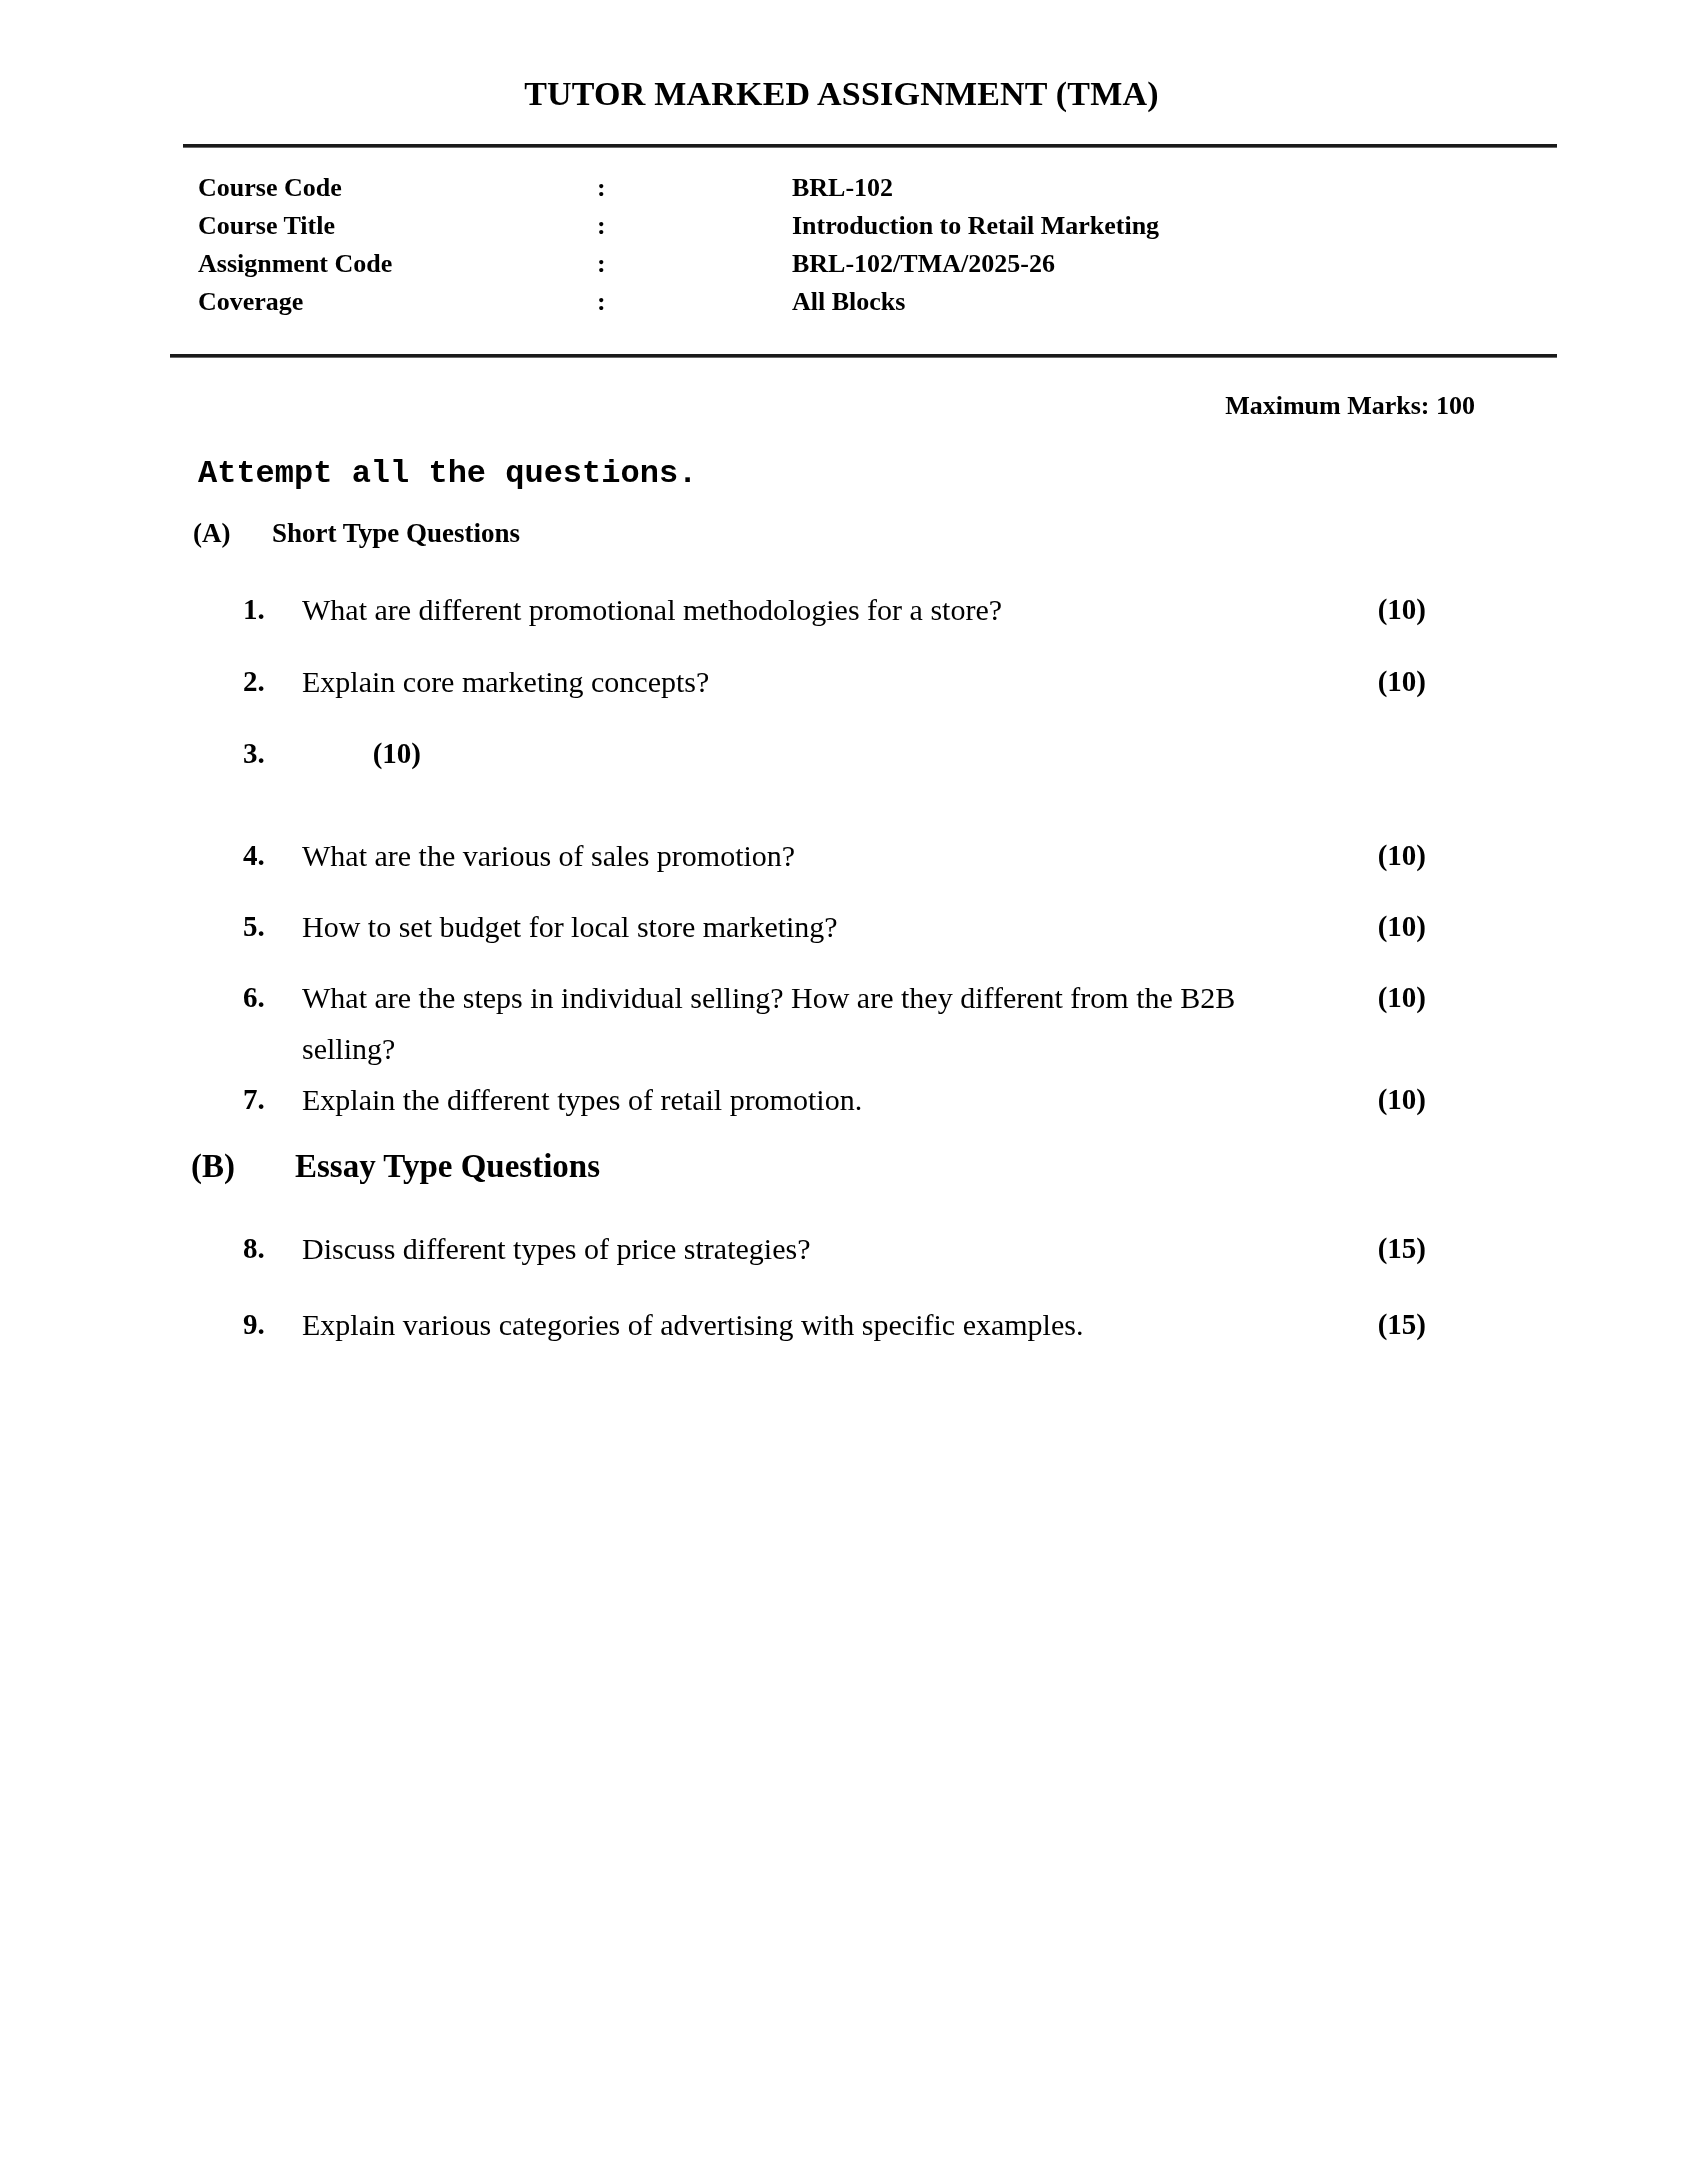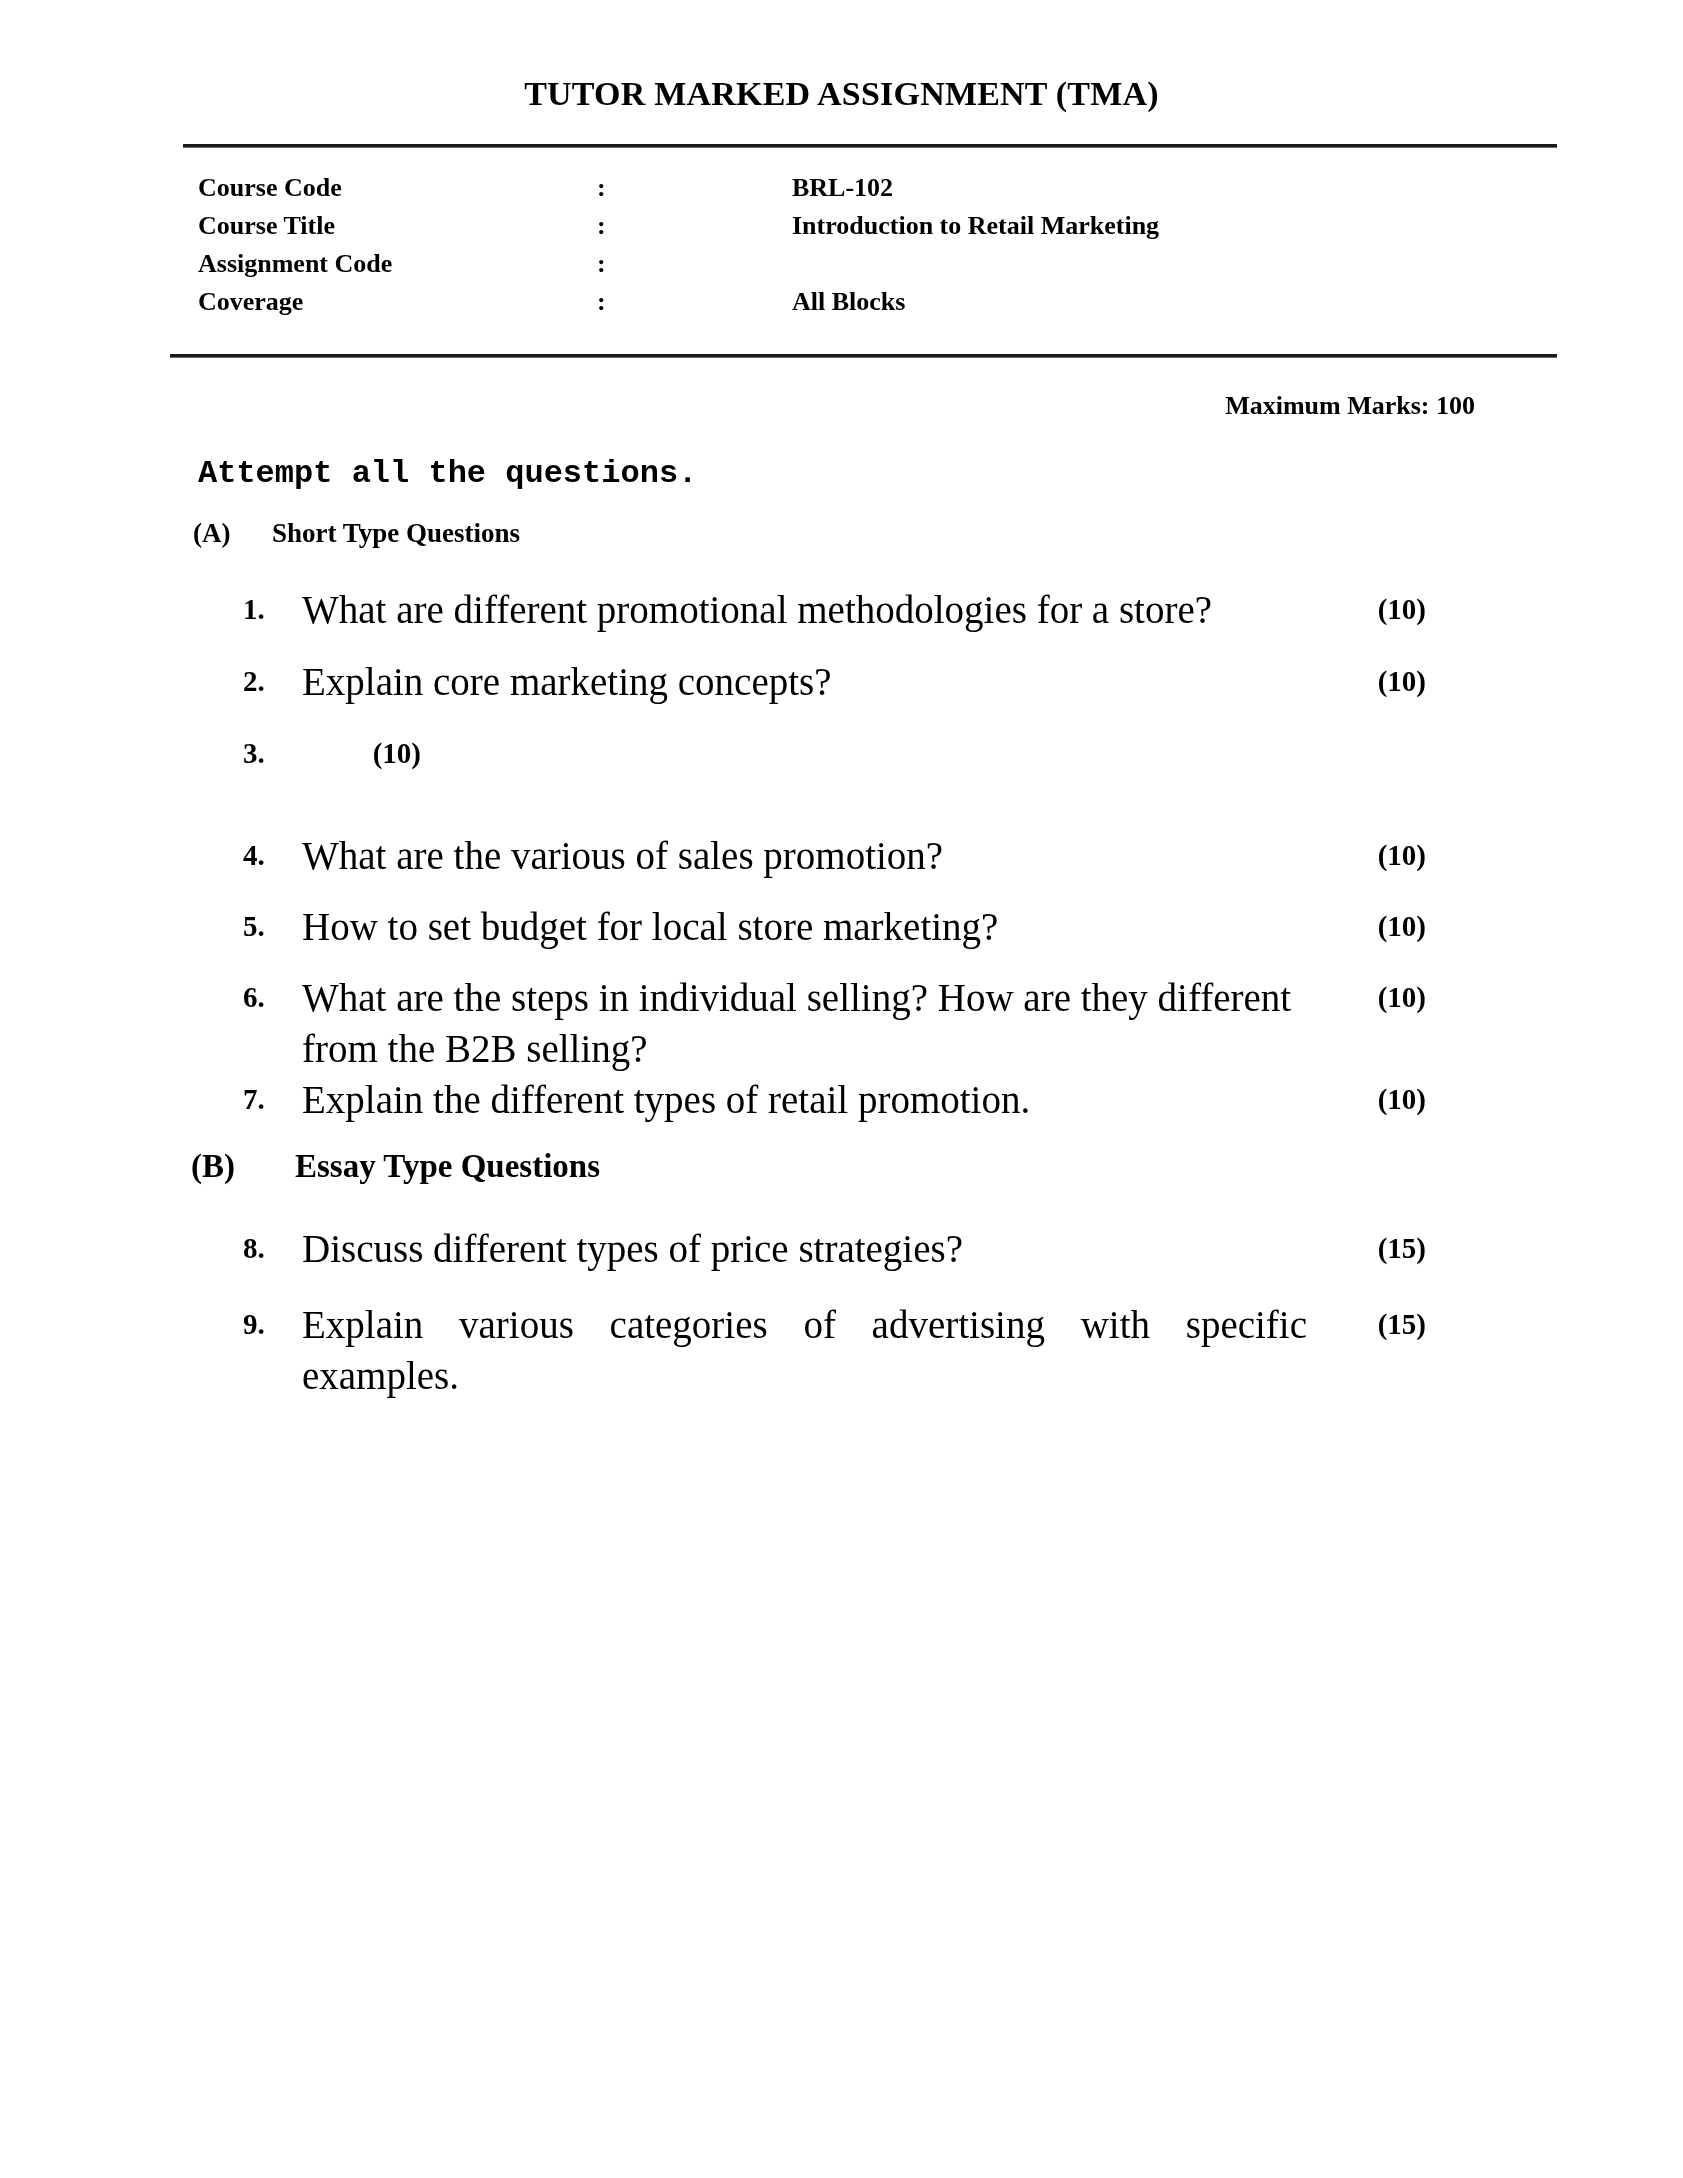--- a/index.html
+++ b/index.html
@@ -133,21 +133,21 @@
     font-size: 29px;
     font-weight: bold;
     text-align: left;
     padding-left: 10px;
     box-sizing: border-box;
     line-height: 51px;
   }
   .q-text {
     width: 1005px;
     flex: none;
-    font-size: 39px;
+    font-size: 30px;
     font-weight: normal;
     line-height: 51px;
   }
   .q-text.justify {
     text-align: justify;
     text-align-last: left;
   }
   .q-marks {
     width: 119px;
     flex: none;
@@ -178,20 +178,21 @@
 
     <div class="meta-row">
       <span class="meta-label">Course Title</span>
       <span class="meta-colon">:</span>
       <span class="meta-value">Introduction to Retail Marketing</span>
     </div>
 
     <div class="meta-row">
       <span class="meta-label">Assignment Code</span>
       <span class="meta-colon">:</span>
+      <span class="meta-value">BRL-102/TMA/2025-26</span>
     </div>
 
     <div class="meta-row">
       <span class="meta-label">Coverage</span>
       <span class="meta-colon">:</span>
       <span class="meta-value">All Blocks</span>
     </div>
 
   </div>
 

